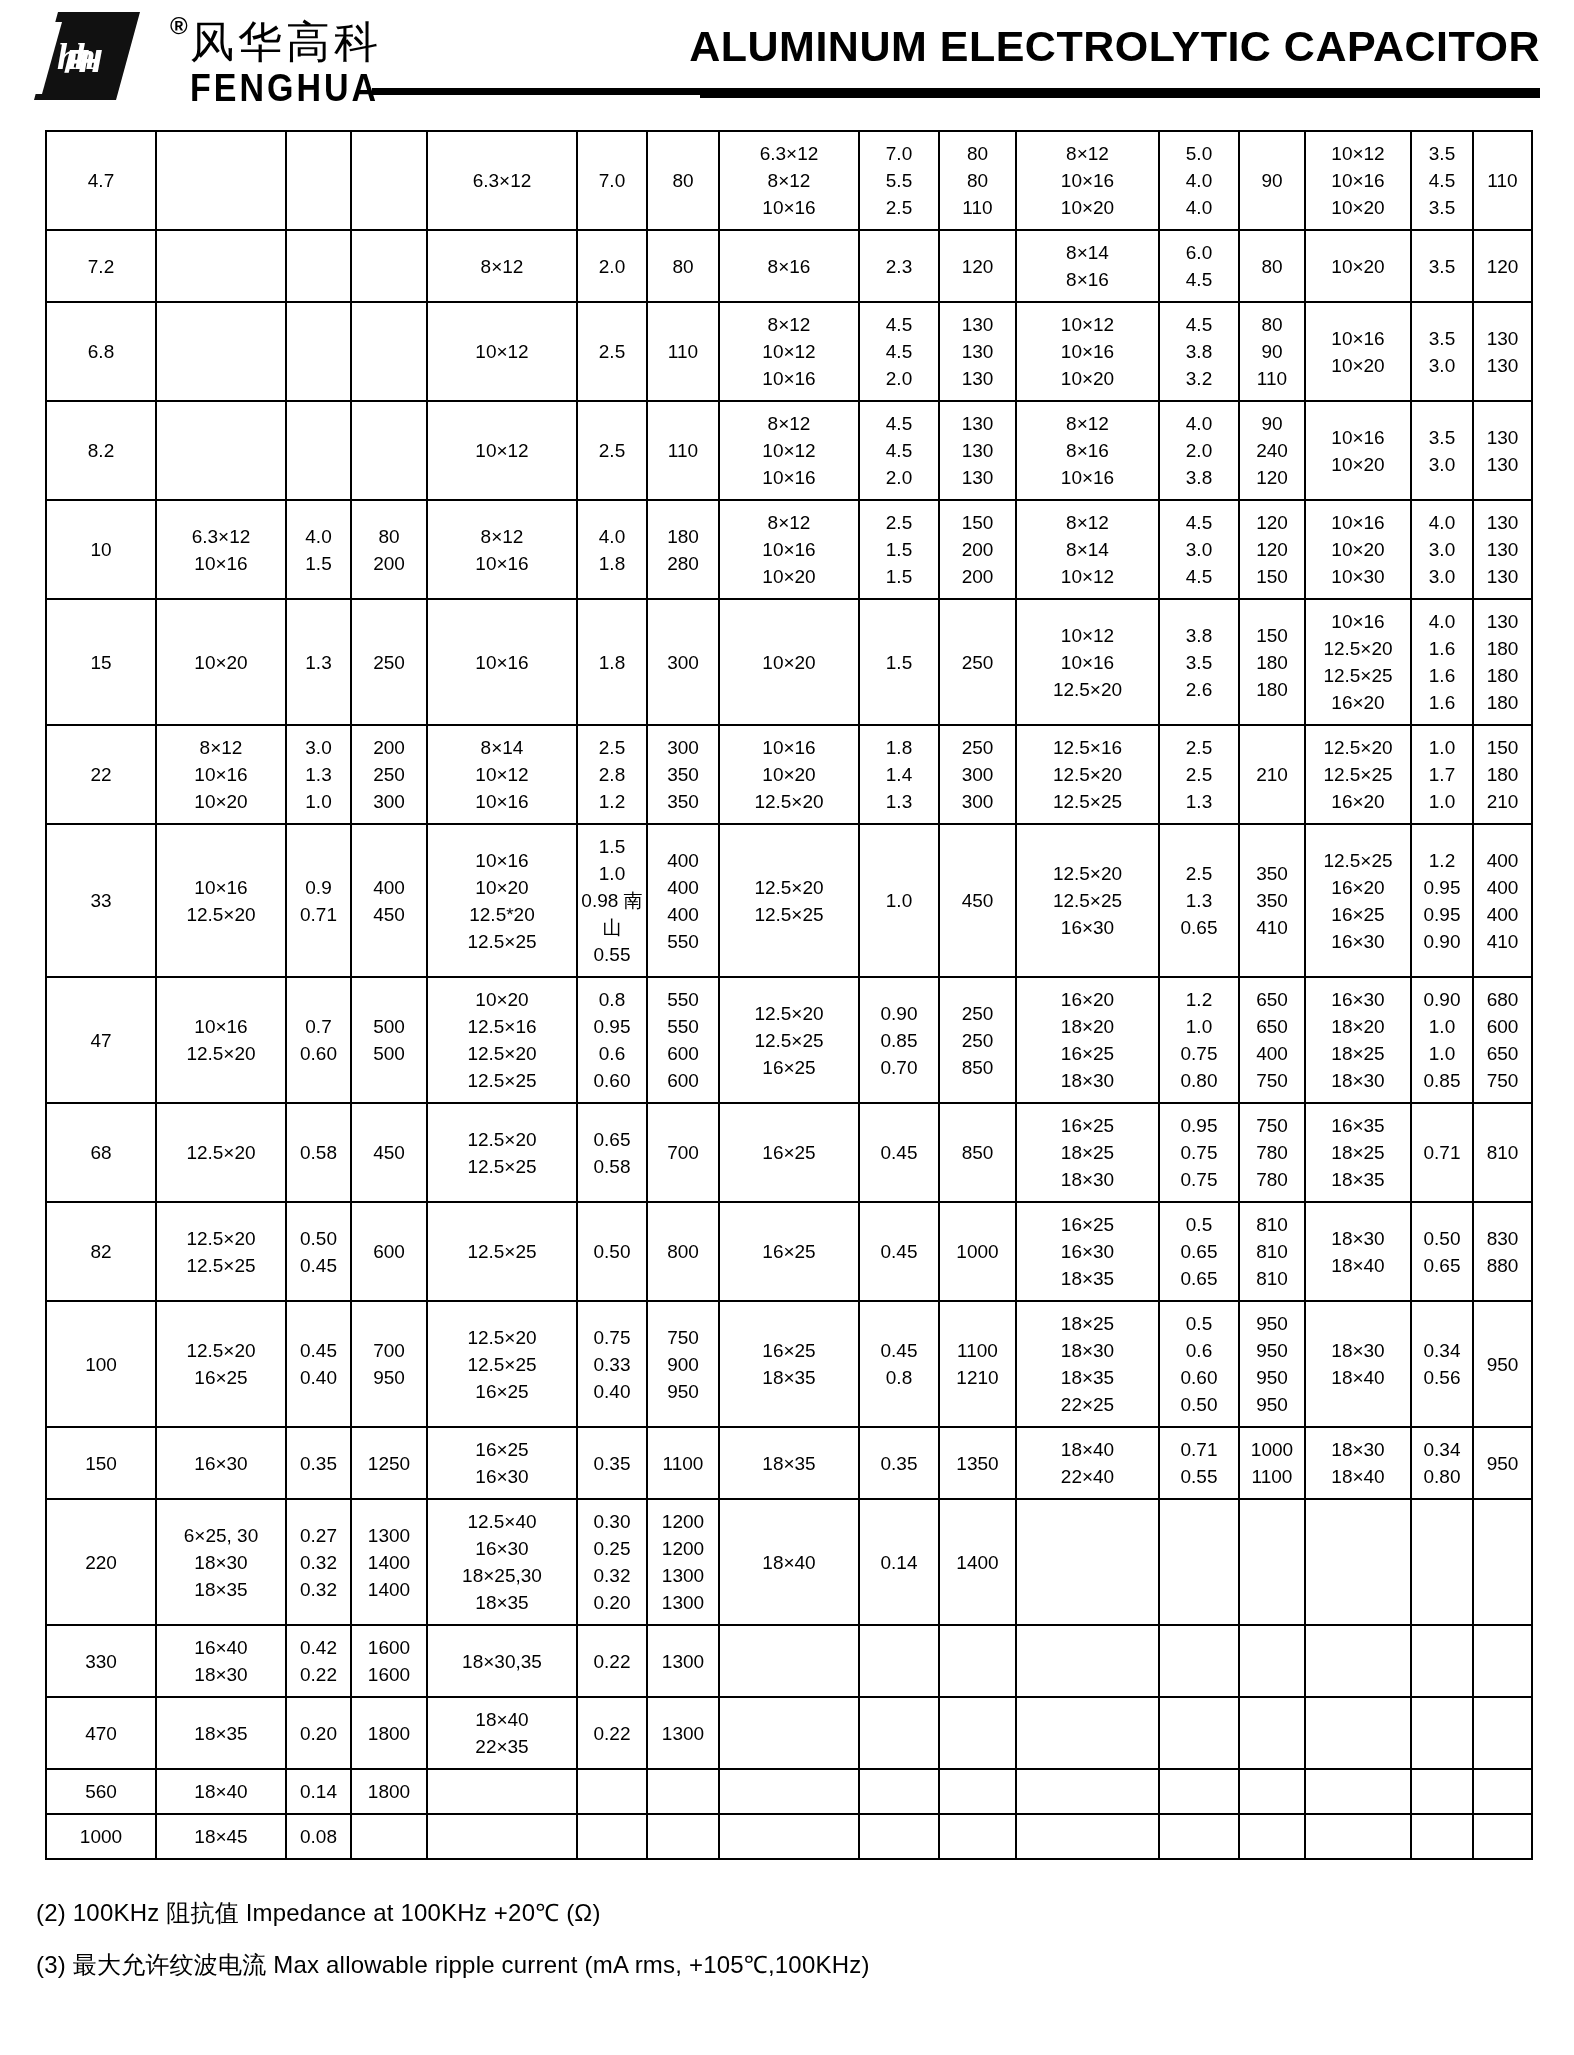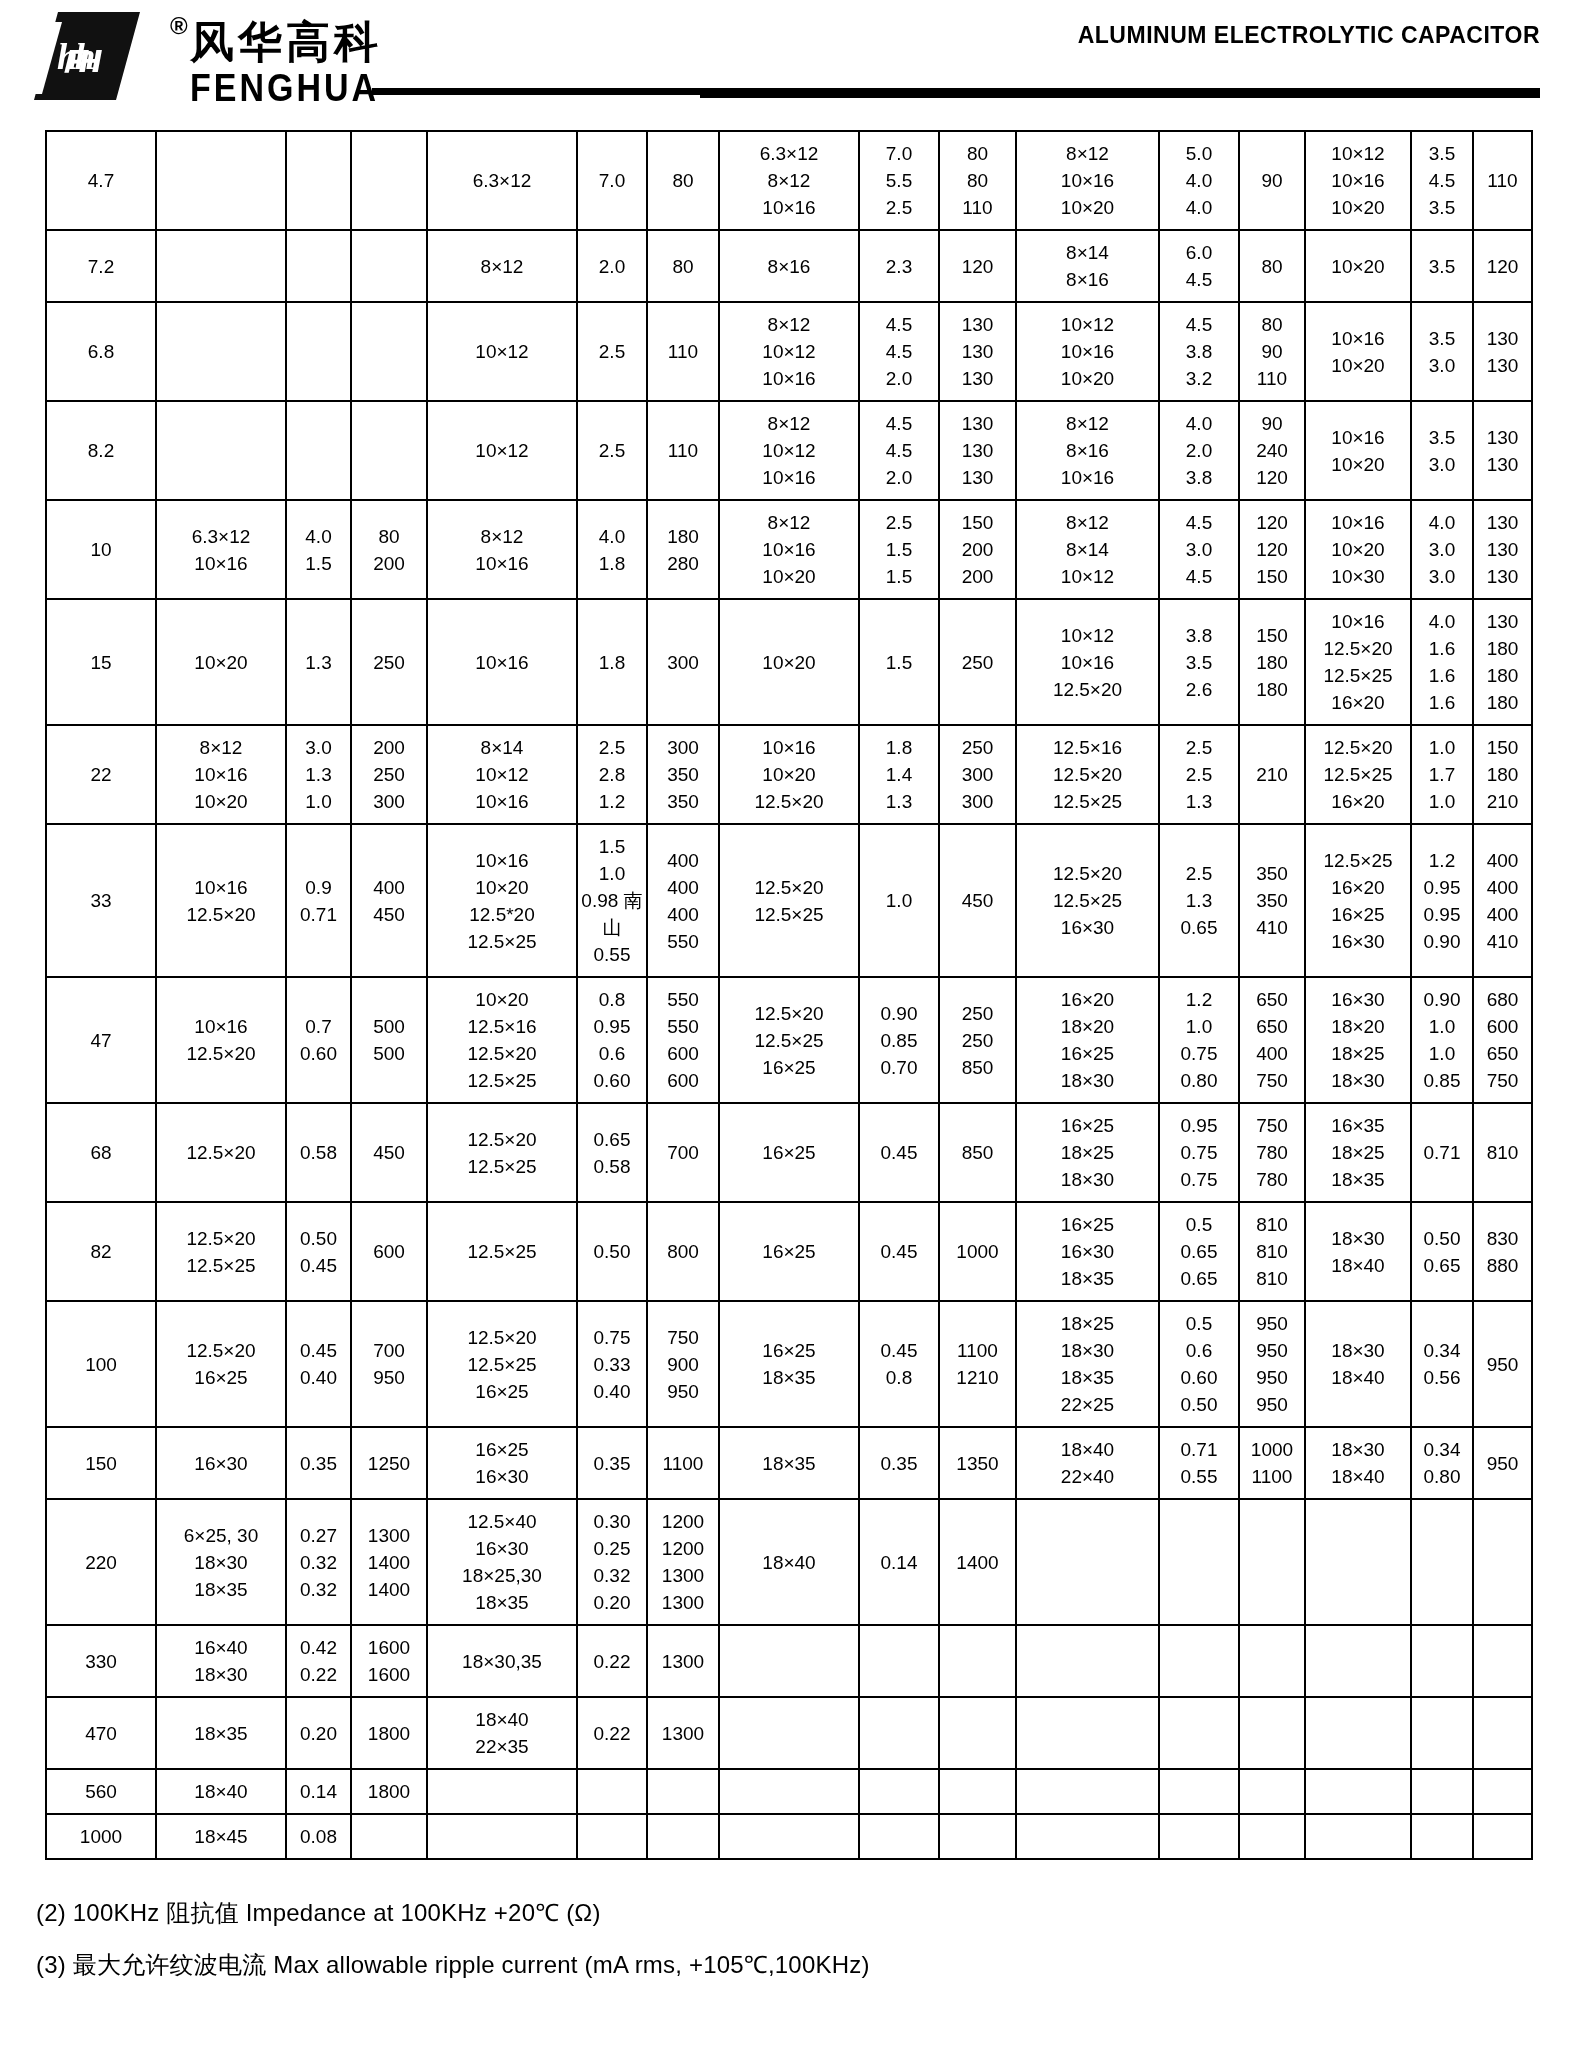--- a/index.html
+++ b/index.html
@@ -9,25 +9,25 @@
     font-family: "Liberation Sans", sans-serif;
     color: #000000;
     position: relative;
   }
   
   .page-header { position: absolute; left: 0; top: 0; width: 1574px; height: 120px; }
   .logo-wrap { position: absolute; left: 28px; top: 10px; display: flex; align-items: flex-end; }
   .logo-mark { width: 120px; height: 92px; position: relative; }
   .logo-reg { position: absolute; left: 142px; top: 2px; font-size: 24px; font-weight: bold; }
   .brand-block { margin-left: 42px; margin-top: 6px; line-height: 1; }
-  .brand-cn { font-size: 44px; font-weight: 700; letter-spacing: 4px; font-family: "Liberation Sans", sans-serif; }
+  .brand-cn { font-size: 44px; font-weight: 400; letter-spacing: 4px; font-family: "Liberation Sans", sans-serif; }
   .brand-en { font-size: 34px; font-weight: 700; letter-spacing: 3px; margin-top: 4px; transform: scaleY(1.15); transform-origin: top left; }
   .page-title {
     position: absolute; right: 34px; top: 22px;
-    font-size: 23px; font-weight: 800; letter-spacing: 0.5px;
+    font-size: 43px; font-weight: 800; letter-spacing: 0.5px;
     font-stretch: condensed;
   }
   .rule-thin  { position: absolute; left: 372px; top: 88px; width: 335px; height: 7px;  background: #000; }
   .rule-thick { position: absolute; left: 700px; top: 88px; width: 840px; height: 10px; background: #000; }
   
   table.spec {
     position: absolute; left: 45px; top: 130px;
     width: 1486px; table-layout: fixed;
     border-collapse: collapse;
   }

